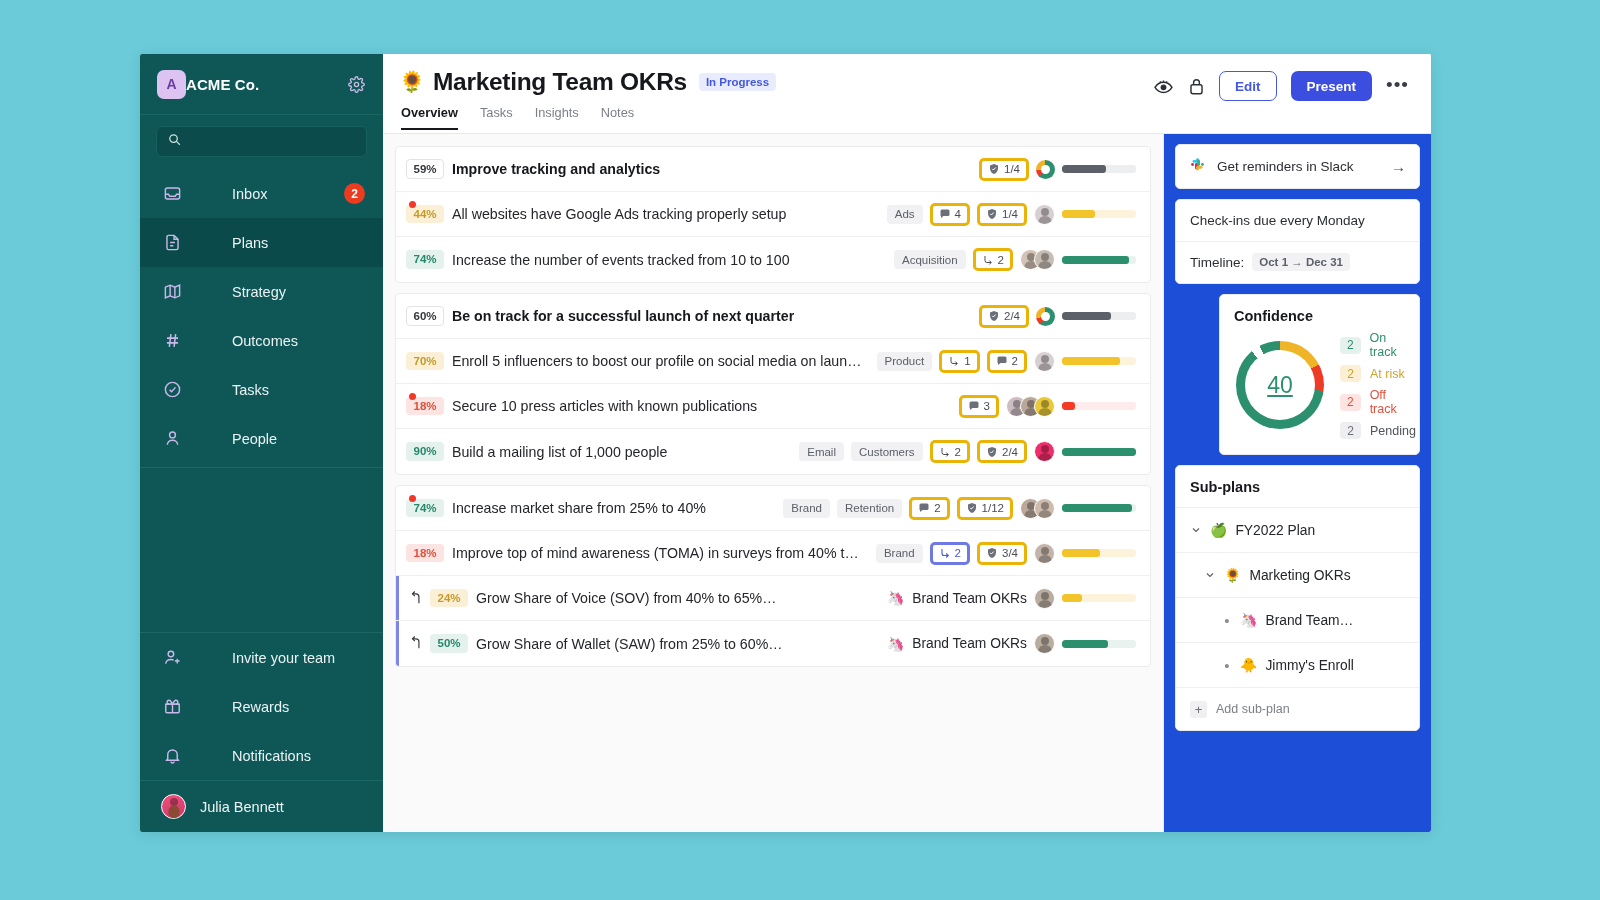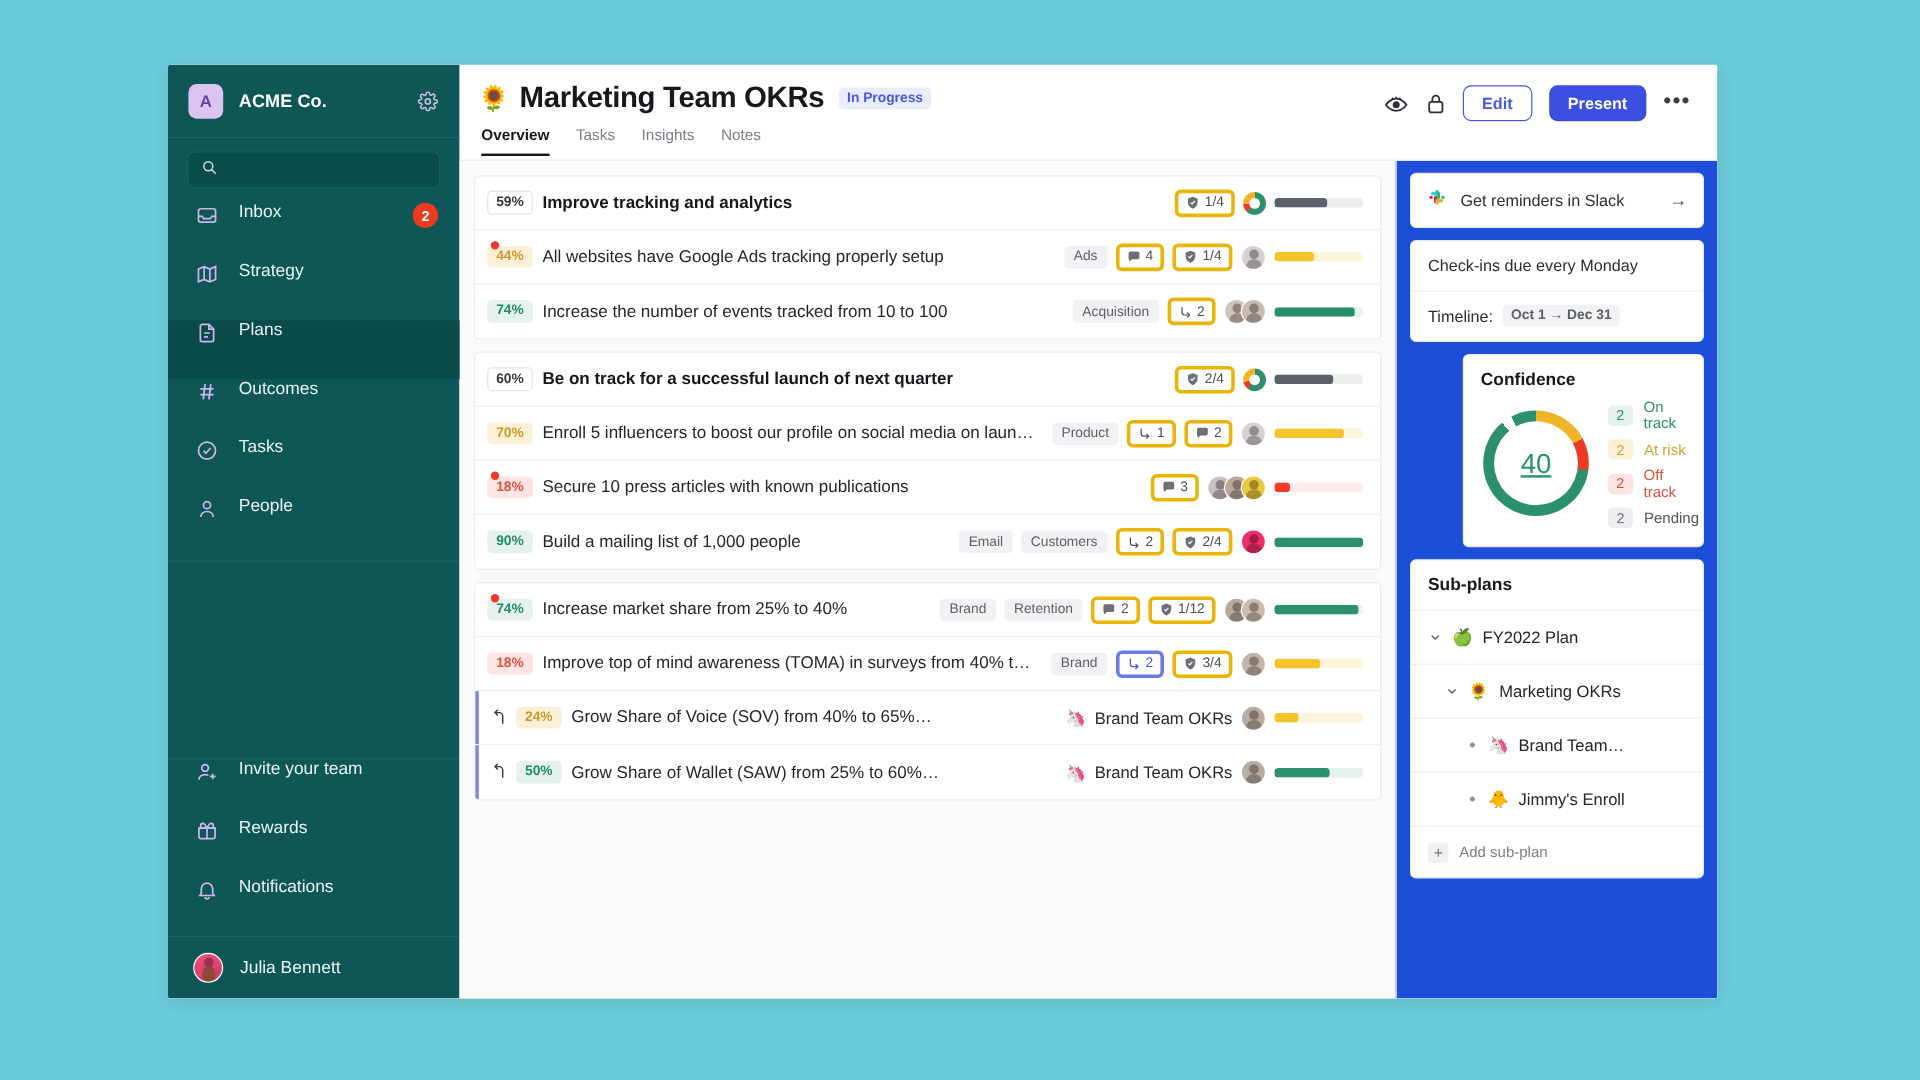--- a/index.html
+++ b/index.html
@@ -31,37 +31,37 @@
     padding: 0 18px 0 17px;
     border-bottom: 1px solid #1a6565;
   }
   .org-avatar {
     width: 29px; height: 29px; border-radius: 7px;
     background: #ddc3f2; color: #6b3fa0;
     display: flex; align-items: center; justify-content: center;
     font-size: 14px; font-weight: 700;
     flex: 0 0 29px;
   }
-  .org-name { margin-left: 13px; font-size: 15px; font-weight: 700; color:#fff; letter-spacing:.1px;}
+  .org-name { font-size: 15px; font-weight: 700; color:#fff; letter-spacing:.1px;}
   .sb-gear { margin-left: auto; opacity: .92; display:flex; cursor:pointer;}
   .sb-search-wrap { padding: 11px 16px 9px; }
   .sb-search {
     height: 31px; border-radius: 6px; background: #0c4b4b;
     display: flex; align-items: center; padding: 0 10px;
     border: 1px solid #18605f;
   }
   .sb-search input {
     background: transparent; border: 0; outline: 0;
     color: #cfe3e3; font-size: 13px; margin-left: 8px; width: 100%;
     font-family: "Liberation Sans", sans-serif;
   }
   .nav { padding-top: 3px; }
   .nav-item {
-    height: 49px; display: flex; align-items: flex-start;
-    padding: 0 18px 0 22px; cursor: pointer; position: relative;
+    height: 49px; display: flex; align-items: center;
+    padding: 0 18px 0 22px; cursor: pointer; position: relative; gap: 33px;
   }
   .nav-item.active { background: #0b4a4a; }
   .nav-item .ic { width: 21px; height: 21px; flex:0 0 21px; display: flex; align-items: center; justify-content: center; color: #cbb8ea; }
   .nav-item .lbl { margin-left: 16px; font-size: 14.5px; color: #eaf2f3; }
   .badge-count {
     margin-left: auto; min-width: 21px; height: 21px; padding: 0 6px;
     border-radius: 11px; background: #ec3b1e; color: #fff;
     font-size: 12px; font-weight: 600;
     display: flex; align-items: center; justify-content: center;
   }
@@ -257,38 +257,38 @@
       <div class="nav-item">
         <span class="ic">
           <svg width="19" height="19" viewBox="0 0 24 24" fill="none" stroke="currentColor" stroke-width="1.8">
               <path d="M3 13h4l1.5 2.5h7L17 13h4"></path>
               <rect x="3" y="5" width="18" height="14" rx="2.5"></rect>
             </svg>
         </span>
         <span class="lbl">Inbox</span>
         <span class="badge-count">2</span>
       </div>
-      <div class="nav-item">
-        <span class="ic">
-          <svg width="19" height="19" viewBox="0 0 24 24" fill="none" stroke="currentColor" stroke-width="1.8">
-              <path d="M3 6.5 9 4l6 2.5L21 4v13.5L15 20l-6-2.5L3 20z"></path>
-              <path d="M9 4v13.5M15 6.5V20"></path>
-            </svg>
-        </span>
-        <span class="lbl">Strategy</span>
-      </div>
       <div class="nav-item active">
         <span class="ic">
           <svg width="19" height="19" viewBox="0 0 24 24" fill="none" stroke="currentColor" stroke-width="1.8">
               <path d="M14 3H7a2 2 0 0 0-2 2v14a2 2 0 0 0 2 2h10a2 2 0 0 0 2-2V8z"></path>
               <path d="M14 3v5h5"></path>
               <path d="M9 12h6M9 16h4"></path>
             </svg>
         </span>
         <span class="lbl">Plans</span>
+      </div>
+      <div class="nav-item">
+        <span class="ic">
+          <svg width="19" height="19" viewBox="0 0 24 24" fill="none" stroke="currentColor" stroke-width="1.8">
+              <path d="M3 6.5 9 4l6 2.5L21 4v13.5L15 20l-6-2.5L3 20z"></path>
+              <path d="M9 4v13.5M15 6.5V20"></path>
+            </svg>
+        </span>
+        <span class="lbl">Strategy</span>
       </div>
       <div class="nav-item">
         <span class="ic">
           <svg width="19" height="19" viewBox="0 0 24 24" fill="none" stroke="currentColor" stroke-width="1.9">
               <path d="M5 9h14M5 15h14M10 4 8 20M16 4l-2 16"></path>
             </svg>
         </span>
         <span class="lbl">Outcomes</span>
       </div>
       <div class="nav-item">

